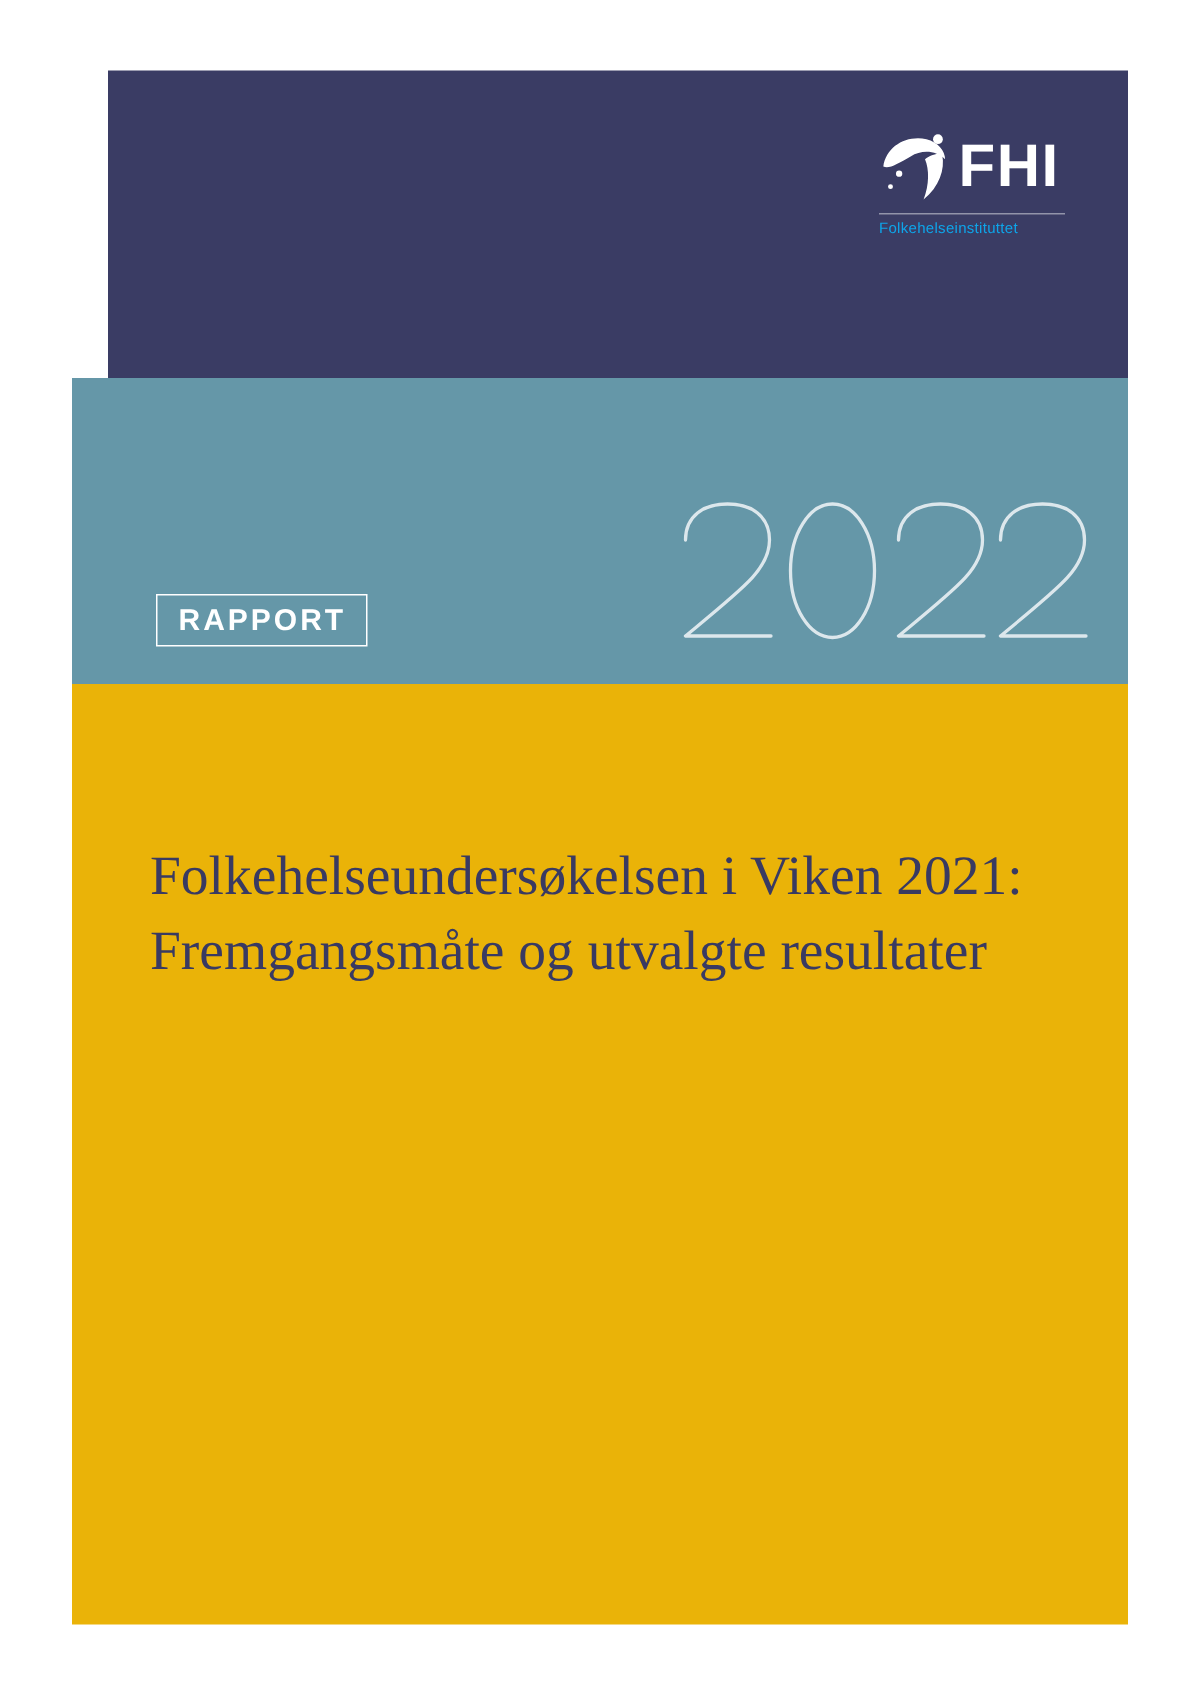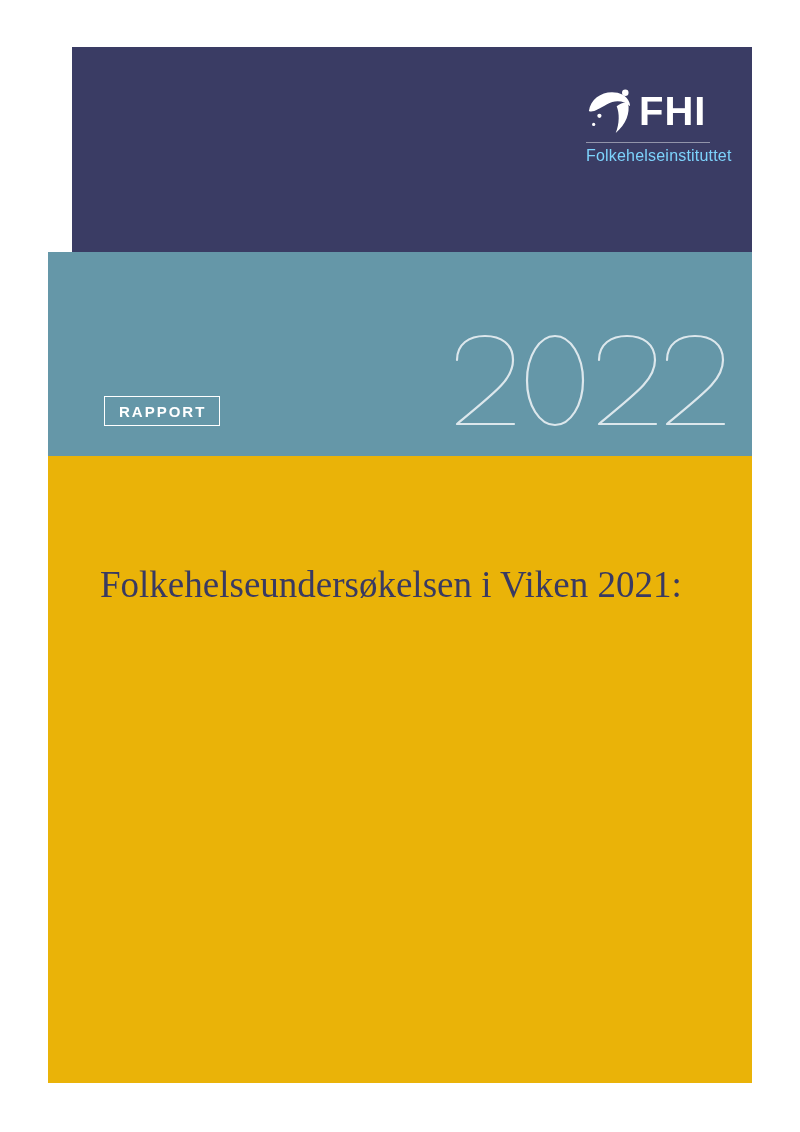--- a/index.html
+++ b/index.html
@@ -44,37 +44,37 @@
     color: #ffffff;
   }
   .logo-divider {
     margin-top: 8px;
     width: 100%;
     height: 1px;
     background: rgba(255,255,255,0.45);
   }
   .logo-name {
     margin-top: 4px;
-    font-size: 16px;
+    font-size: 10px;
     letter-spacing: 0.2px;
-    color: #7dd3fc;
+    color: #0ea5e9;
     white-space: nowrap;
   }
   
   .band-teal {
     position: relative;
     height: 204px;
     background: #6597a8;
   }
   .report-badge {
     position: absolute;
     left: 56px; top: 144px;
     border: 1.5px solid #ffffff;
     color: #ffffff;
-    font-size: 15px;
+    font-size: 20px;
     font-weight: 700;
     letter-spacing: 2px;
     line-height: 1;
     padding: 7px 13px 6px 14px;
   }
   .year-wrap {
     position: absolute;
     right: 26px; bottom: 29px;
     width: 272px; height: 94px;
   }
@@ -137,16 +137,17 @@
         <path d="M145,27 C145,11 157,3 173,3 C189,3 201,11 201,27 C201,46 185,58 145,91 L202,91"></path>
 
         <path d="M213,27 C213,11 225,3 241,3 C257,3 269,11 269,27 C269,46 253,58 213,91 L270,91"></path>
       </svg>
     </div>
   </div>
 
   <div class="band-light">
     <div class="cover-title">
       <div>Folkehelseundersøkelsen i Viken 2021:</div>
+      <div>Fremgangsmåte og utvalgte resultater</div>
     </div>
   </div>
 
 </div>
 
 </body></html>

